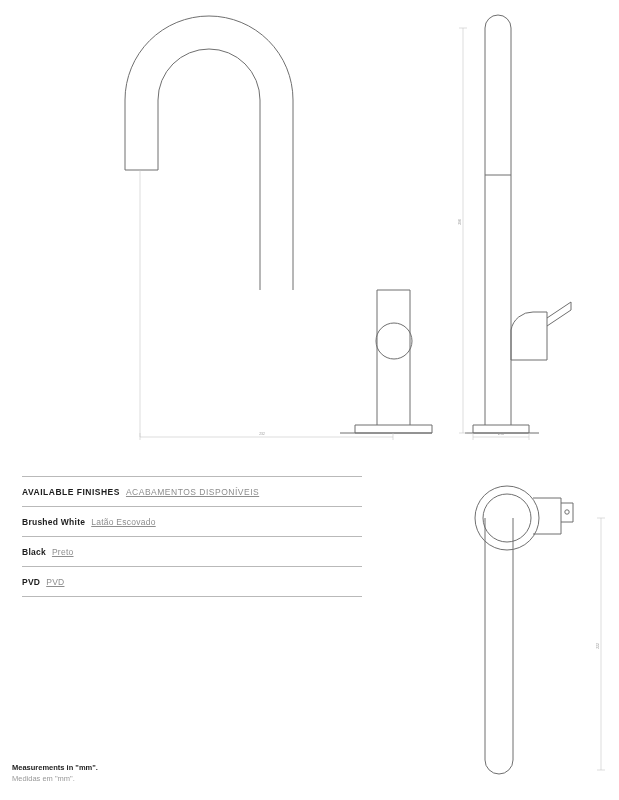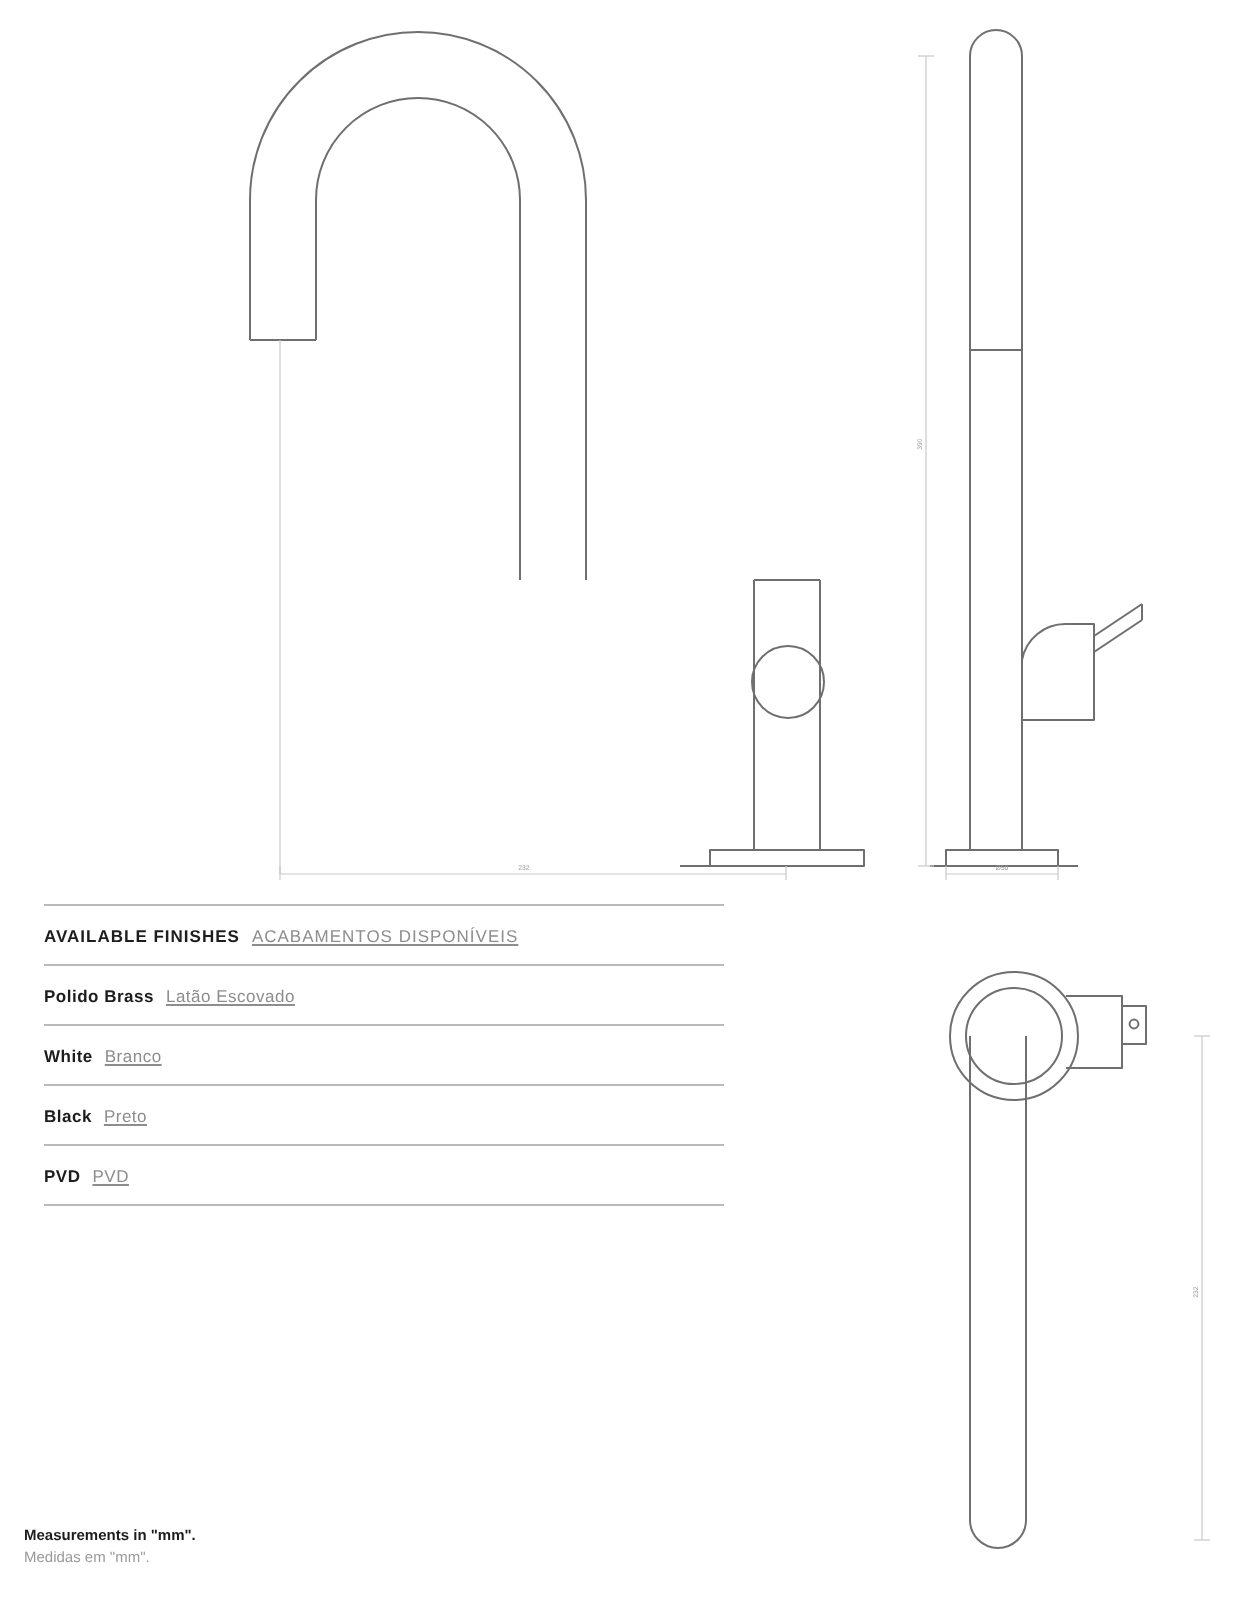--- a/index.html
+++ b/index.html
@@ -41,21 +41,21 @@
     position: absolute;
     left: 455px;
     top: 470px;
     width: 164px;
     height: 330px;
   }
   
   .finishes {
     position: absolute;
     left: 22px;
-    top: 452px;
+    top: 476px;
     width: 340px;
   }
   .fin-rule {
     border-top: 1px solid #b9b9b9;
     height: 0;
   }
   .fin-row {
     height: 29px;
     display: flex;
     align-items: center;
@@ -217,29 +217,25 @@
     <div class="fin-rule"></div>
 
     <div class="fin-row head">
       <span class="fin-en">AVAILABLE FINISHES</span>
       <span class="fin-pt">ACABAMENTOS DISPONÍVEIS</span>
     </div>
 
 
 
     <div class="fin-row">
-      <span class="fin-en">Polido Brass</span>
+      <span class="fin-en">Brushed White</span>
       <span class="fin-pt">Latão Escovado</span>
     </div>
 
 
-    <div class="fin-row">
-      <span class="fin-en">White</span>
-      <span class="fin-pt">Branco</span>
-    </div>
 
     <div class="fin-row">
       <span class="fin-en">Black</span>
       <span class="fin-pt">Preto</span>
     </div>
 
     <div class="fin-row">
       <span class="fin-en">PVD</span>
       <span class="fin-pt">PVD</span>
     </div>

